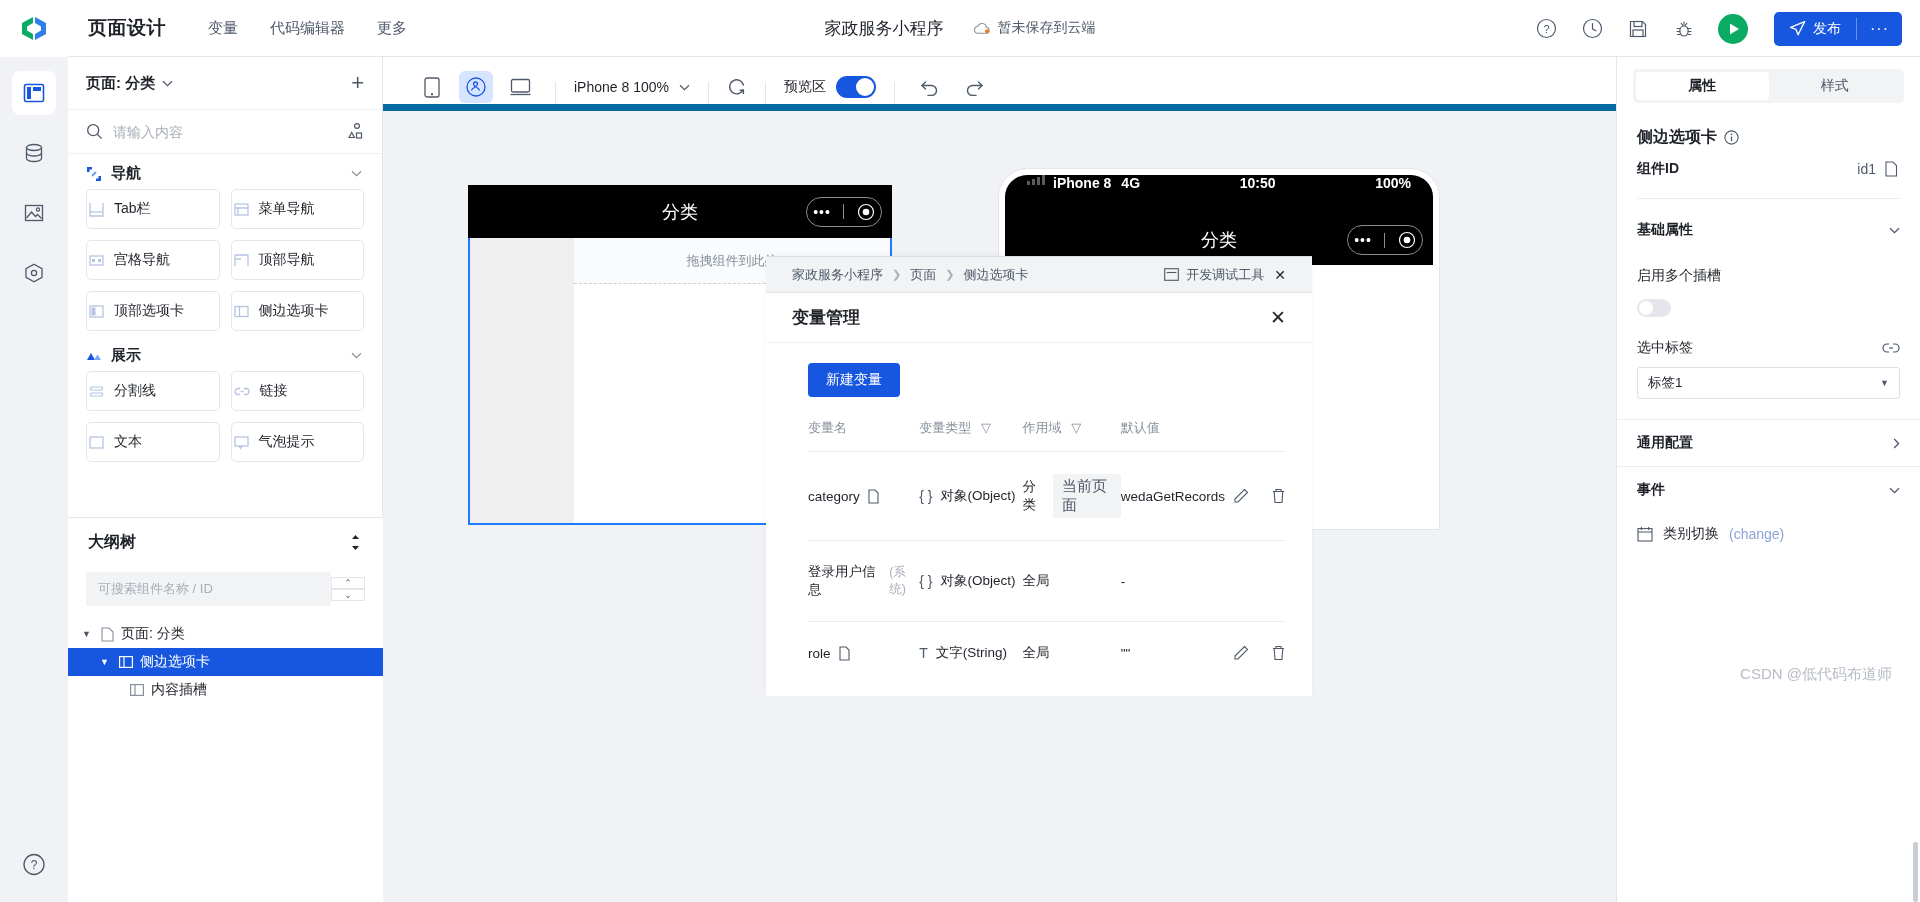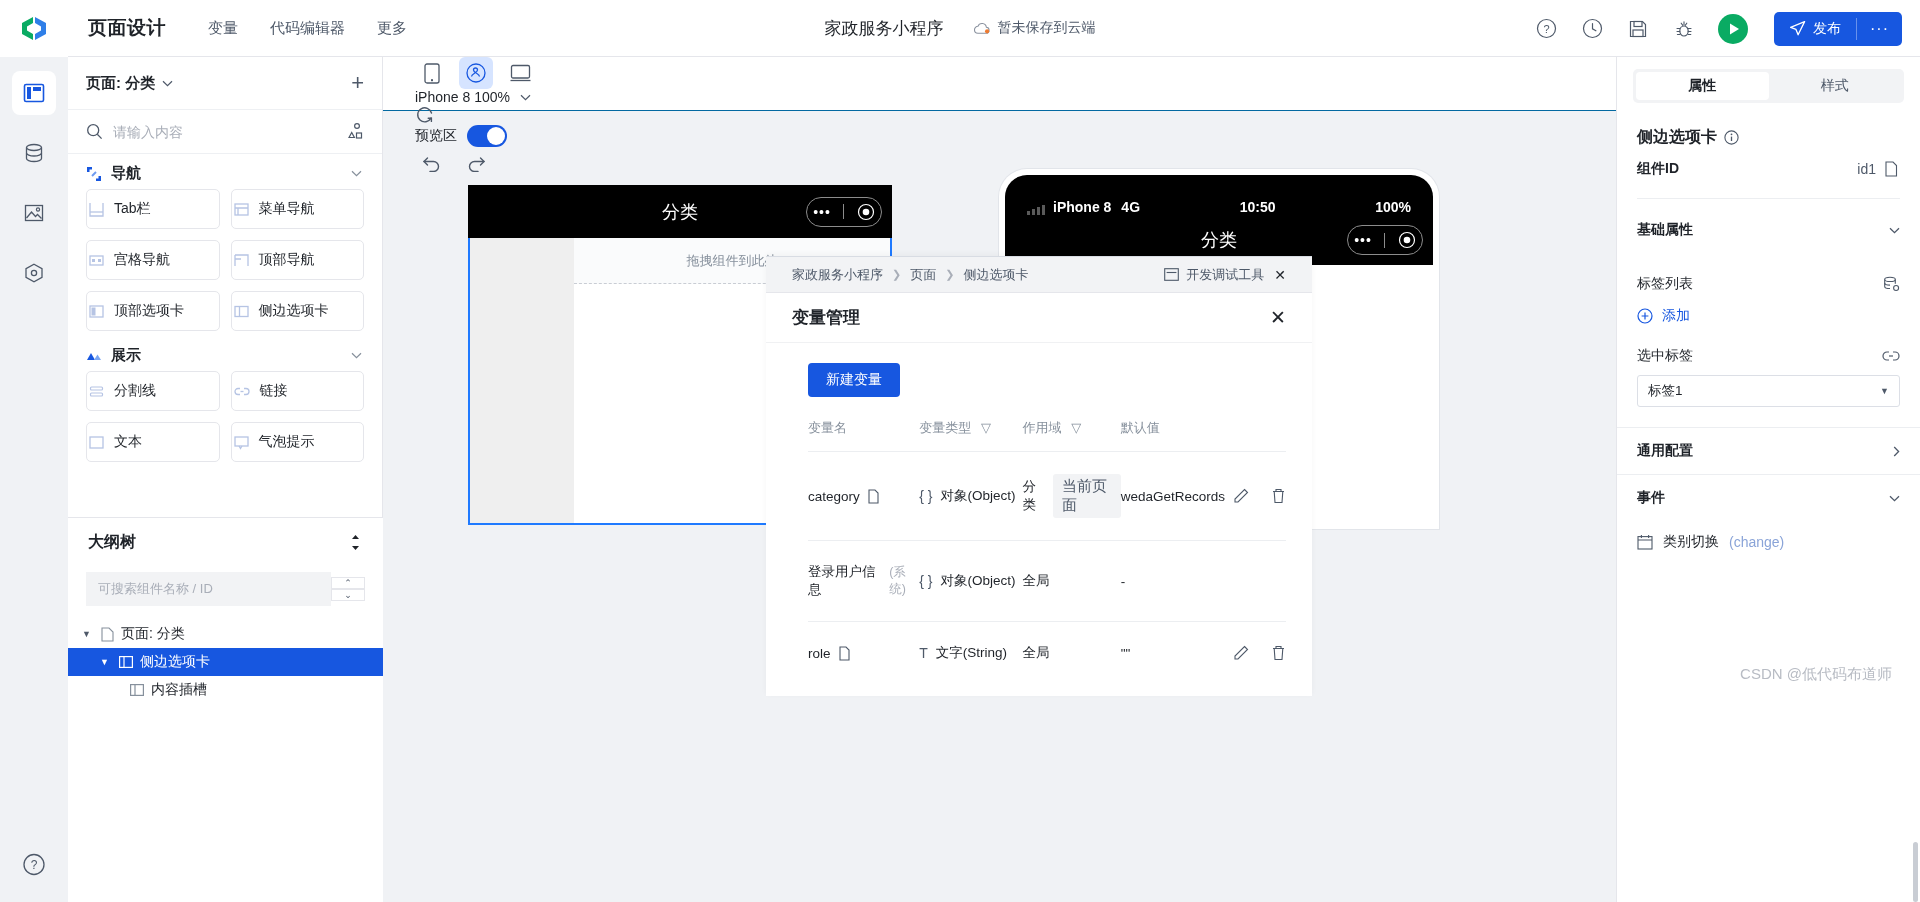--- a/index.html
+++ b/index.html
@@ -120,22 +120,22 @@
   .tree-row.sel .tri { color: #fff; }
   .tico { display: flex; color: #86909c; }
   .tree-row.sel .tico { color: #fff; }
 
   
   .canvas-wrap {
     position: absolute; top: 57px; left: 383px; right: 304px; bottom: 0;
     background: #f0f2f5;
   }
   .ctoolbar {
-    height: 54px; background: #fff; display: flex; align-items: flex-start; gap: 0;
-    border-bottom: 1px solid #0369a1; padding-left: 14px; flex-direction: column;
+    height: 54px; background: #fff; display: flex; align-items: flex-end; gap: 0;
+    border-bottom: 7px solid #0369a1; padding-left: 14px;
   }
   .ctool-grp { display: flex; align-items: center; gap: 10px; padding: 0 18px; height: 34px; }
   .ctool-sep { width: 1px; height: 22px; background: #e5e6eb; }
   .tgl-btn { width: 34px; height: 32px; border-radius: 6px; display: flex; align-items: center; justify-content: center; cursor: pointer; color: #4e5969;}
   .tgl-btn.active { background: #d6e4ff; color: #1757e0; }
   .dev-sel { display: flex; align-items: center; gap: 6px; font-size: 14px; color: #1f2329; cursor: pointer; }
   .prev-lbl { font-size: 14px; color: #1f2329; }
   .switch { width: 40px; height: 22px; border-radius: 11px; background: #1757e0; position: relative; cursor: pointer; }
   .switch::after { content:''; position: absolute; right: 2px; top: 2px; width: 18px; height: 18px; border-radius: 50%; background: #fff; }
 
@@ -164,21 +164,21 @@
   }
 
   
   .phone-prev {
     position: absolute; left: 616px; top: 58px; width: 440px; height: 360px;
     background: #fff; border-radius: 28px 28px 0 0; padding: 6px 6px 0 6px;
     box-shadow: 0 0 0 1px #e2e5ea;
   }
   .pp-screen { height: 100%; border-radius: 22px 22px 0 0; overflow: hidden; background: #fff; }
   .pp-status {
-    height: 40px; background: #000; color: #fff; display: flex; align-items: flex-end;
+    height: 40px; background: #000; color: #fff; display: flex; align-items: flex-start;
     padding: 0 22px; font-size: 14px; font-weight: bold;
   }
   .bars { display: flex; align-items: flex-end; gap: 2px; margin-right: 8px; }
   .bars i { width: 3px; background: #5a5a5a; display:block; }
   .pp-nav { height: 50px; background: #000; display: flex; align-items: center; justify-content: center; position: relative; }
   .pp-body { display: flex; height: 270px; }
   .pp-side { width: 104px; background: #efefef; }
   .pp-content { flex: 1; background: #fff; }
 
   
@@ -850,42 +850,27 @@
 
       <div class="rp-divider"></div>
 
       <div class="rp-collapse">
         <span>基础属性</span>
         <svg width="11" height="7" viewBox="0 0 11 7">
             <path d="M1 1.2 5.5 5.6 10 1.2" fill="none" stroke="#4e5969" stroke-width="1.3"></path>
           </svg>
       </div>
 
-
-      <div style="margin-top:22px">
+      <div>
         <div class="rp-field-label">
-          <span>标签列表</span>
-          <span>
-              <svg width="17" height="17" viewBox="0 0 17 17">
-                <ellipse cx="7" cy="3.4" rx="5.3" ry="2.1" fill="none" stroke="#4e5969" stroke-width="1.1"></ellipse>
-                <path d="M1.7 3.4v7c0 1.16 2.37 2.1 5.3 2.1" fill="none" stroke="#4e5969" stroke-width="1.1"></path>
-                <path d="M12.3 3.4v4.3" fill="none" stroke="#4e5969" stroke-width="1.1"></path>
-                <path d="M1.7 7c0 1.16 2.37 2.1 5.3 2.1" fill="none" stroke="#4e5969" stroke-width="1.1"></path>
-                <circle cx="13.1" cy="12" r="2.5" fill="none" stroke="#4e5969" stroke-width="1.1"></circle>
-              </svg>
-            </span>
-        </div>
-        <div class="add-link">
-          <svg width="16" height="16" viewBox="0 0 16 16">
-              <circle cx="8" cy="8" r="7" fill="none" stroke="#1757e0" stroke-width="1.2"></circle>
-              <path d="M8 4.6v6.8M4.6 8h6.8" stroke="#1757e0" stroke-width="1.2"></path>
-            </svg>
-          <span>添加</span>
-        </div>
-      </div>
+          <span>启用多个插槽</span>
+        </div>
+        <div class="tog"></div>
+      </div>
+
 
       <div style="margin-top:22px">
         <div class="rp-field-label">
           <span>选中标签</span>
           <span>
               <svg width="18" height="12" viewBox="0 0 18 12">
                 <path d="M7 6h4" stroke="#4e5969" stroke-width="1.2"></path>
                 <path d="M7 2H5a4 4 0 0 0 0 8h2M11 2h2a4 4 0 0 1 0 8h-2" fill="none" stroke="#4e5969" stroke-width="1.2"></path>
               </svg>
             </span>

